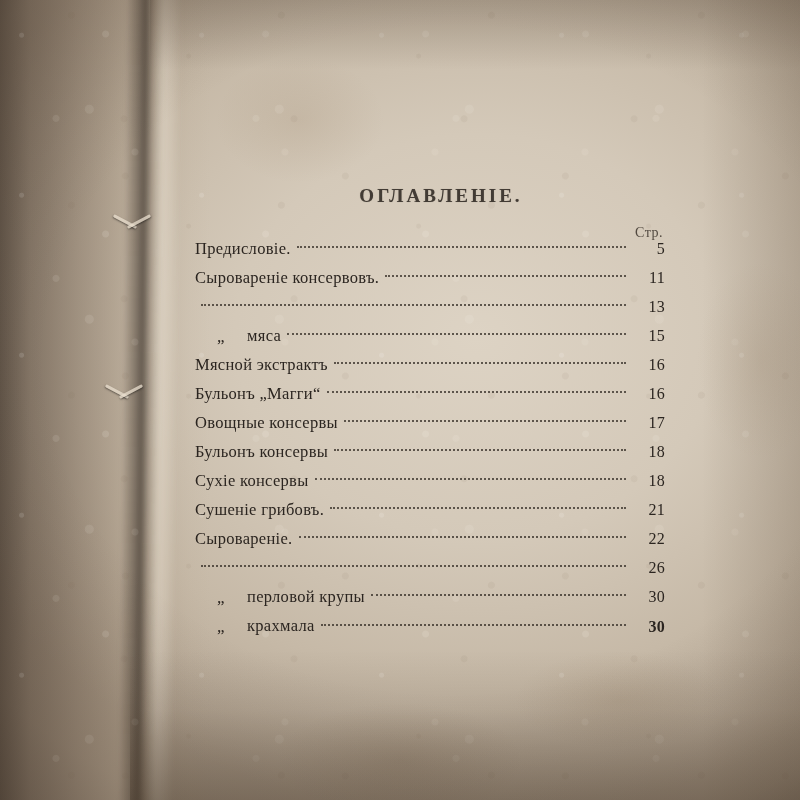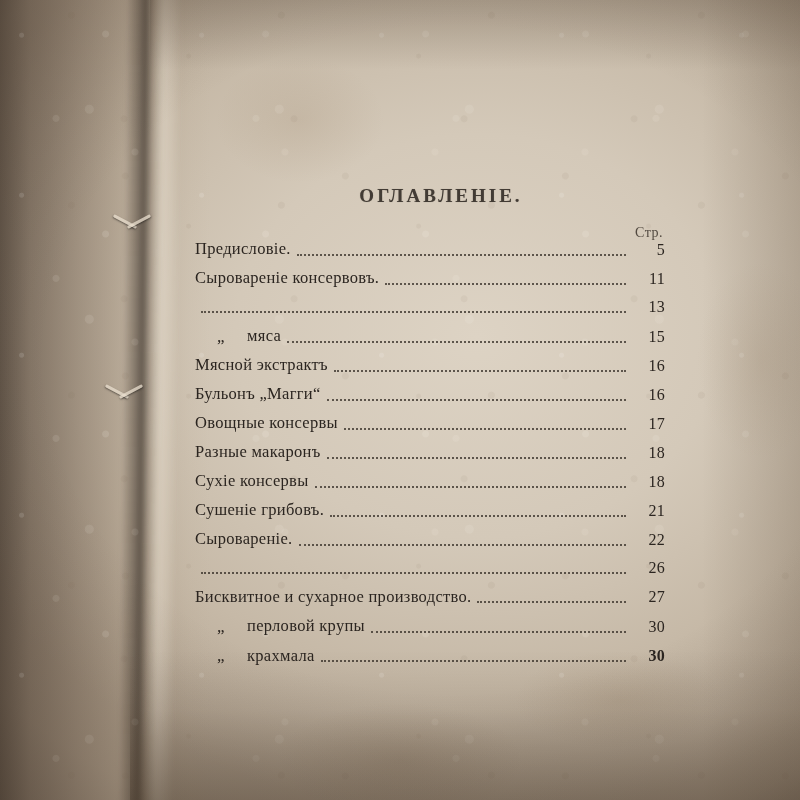--- a/index.html
+++ b/index.html
@@ -153,21 +153,21 @@
     opacity: .85;
     filter: blur(0.2px);
   }
   .toc {
     margin-top: 34px;
     list-style: none;
     padding: 0;
   }
   .toc-row {
     display: flex;
-    align-items: flex-end;
+    align-items: center;
     font-size: 16.5px;
     line-height: 1.0;
     margin-bottom: 12.5px;
     color: #2b2520;
     filter: blur(0.22px);
     letter-spacing: .3px;
   }
   .toc-row .label { white-space: nowrap; }
   .toc-row .leader {
     flex: 1 1 auto;
@@ -257,21 +257,21 @@
         <span class="pg">16</span>
       </div>
 
       <div class="toc-row">
         <span class="label">Овощные консервы</span>
         <span class="leader"></span>
         <span class="pg">17</span>
       </div>
 
       <div class="toc-row">
-        <span class="label">Разные макаронъ</span>
+        <span class="label">Бульонъ консервы</span>
         <span class="leader"></span>
         <span class="pg">18</span>
       </div>
 
       <div class="toc-row">
         <span class="label">Сухiе консервы</span>
         <span class="leader"></span>
         <span class="pg">18</span>
       </div>
 
@@ -285,25 +285,20 @@
         <span class="label">Сыроваренiе.</span>
         <span class="leader"></span>
         <span class="pg">22</span>
       </div>
 
       <div class="toc-row">
         <span class="leader"></span>
         <span class="pg">26</span>
       </div>
 
-      <div class="toc-row">
-        <span class="label">Бисквитное и сухарное производство.</span>
-        <span class="leader"></span>
-        <span class="pg">27</span>
-      </div>
 
 
       <div class="toc-row indent">
         <span class="quote-mark">„</span>
         <span class="label">перловой крупы</span>
         <span class="leader"></span>
         <span class="pg">30</span>
       </div>
 
       <div class="toc-row indent">

